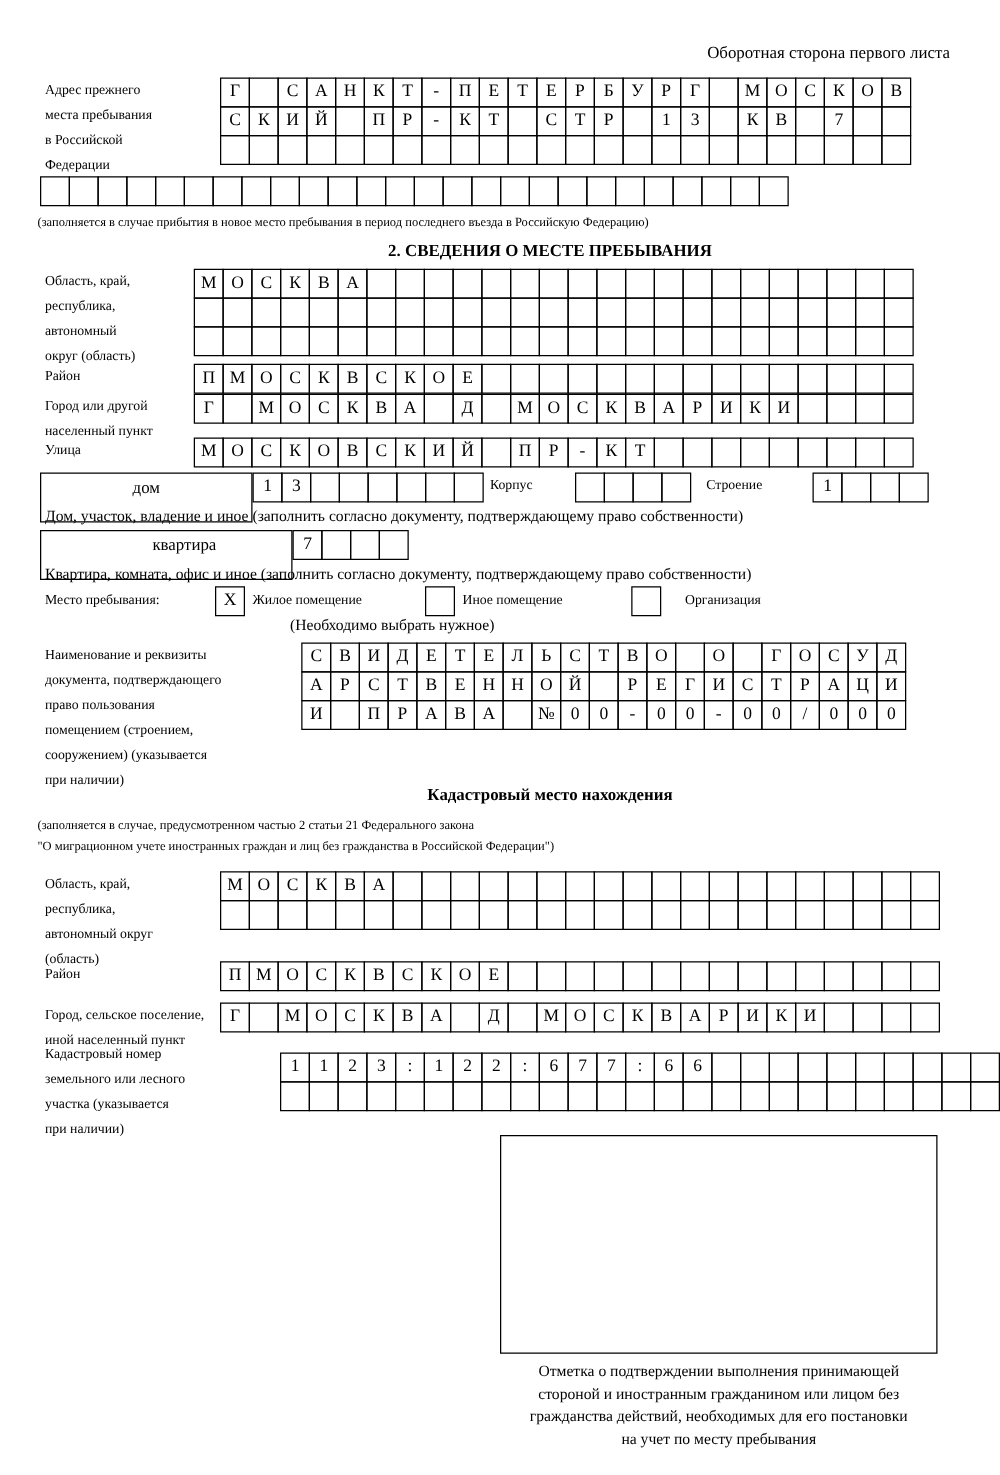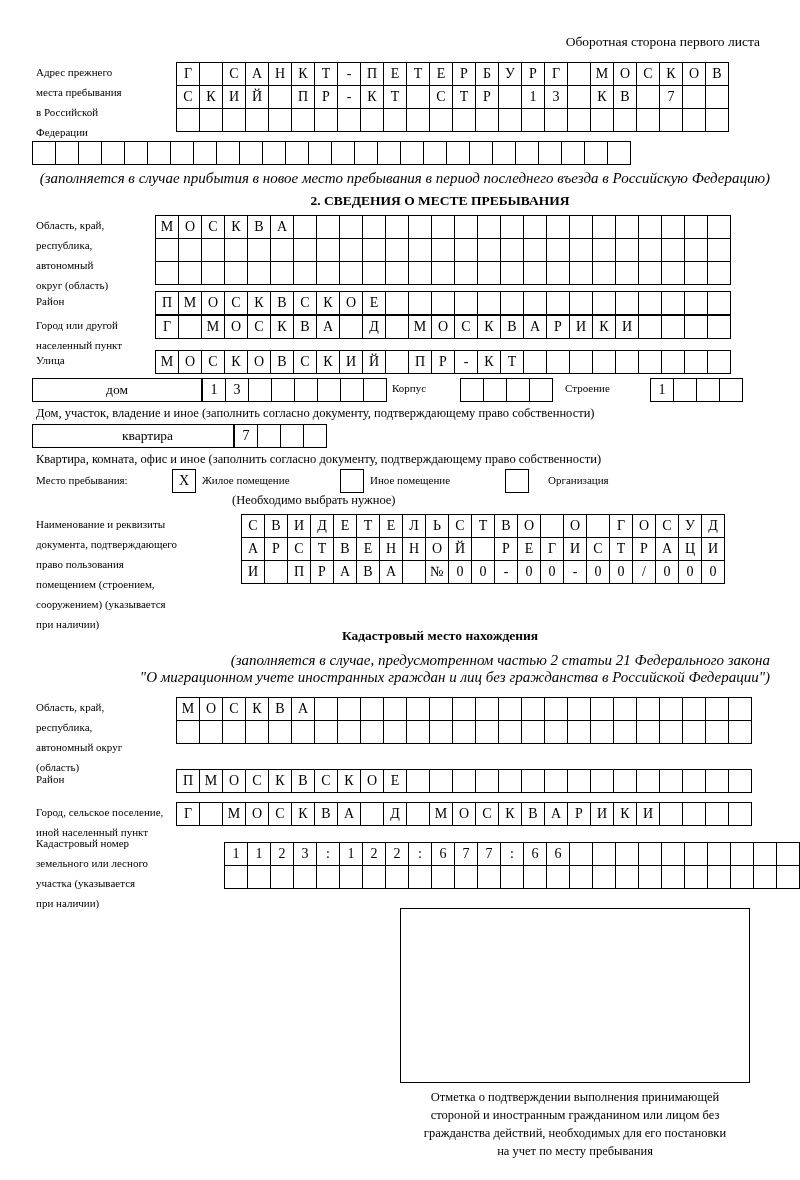--- a/index.html
+++ b/index.html
@@ -29,45 +29,44 @@
   }
   .lbl {
     position: absolute;
     font-size: 11px;
     line-height: 20px;
     white-space: pre-line;
   }
   .lbl.center { text-align: center; }
   .italicnote {
     position: absolute;
-    font-size: 15px;
+    font-size: 10px;
     line-height: 17px;
-    text-align: right;
-    font-style: italic;
+    text-align: left;
   }
   .cells {
     position: absolute;
     display: flex;
   }
   .cell {
     width: 24px;
     height: 24px;
     border: 1px solid #000;
     margin-right: -1px;
     box-sizing: border-box;
     font-size: 14px;
     line-height: 22px;
     text-align: center;
     font-family: "Liberation Serif", serif;
   }
   .boxline {
     position: absolute;
     border: 1px solid #000;
     box-sizing: border-box;
-    height: 24px;
+    height: 40px;
     font-size: 13.5px;
     line-height: 22px;
     text-align: center;
   }
   .checkbox {
     position: absolute;
     width: 24px;
     height: 24px;
     border: 1px solid #000;
     box-sizing: border-box;

